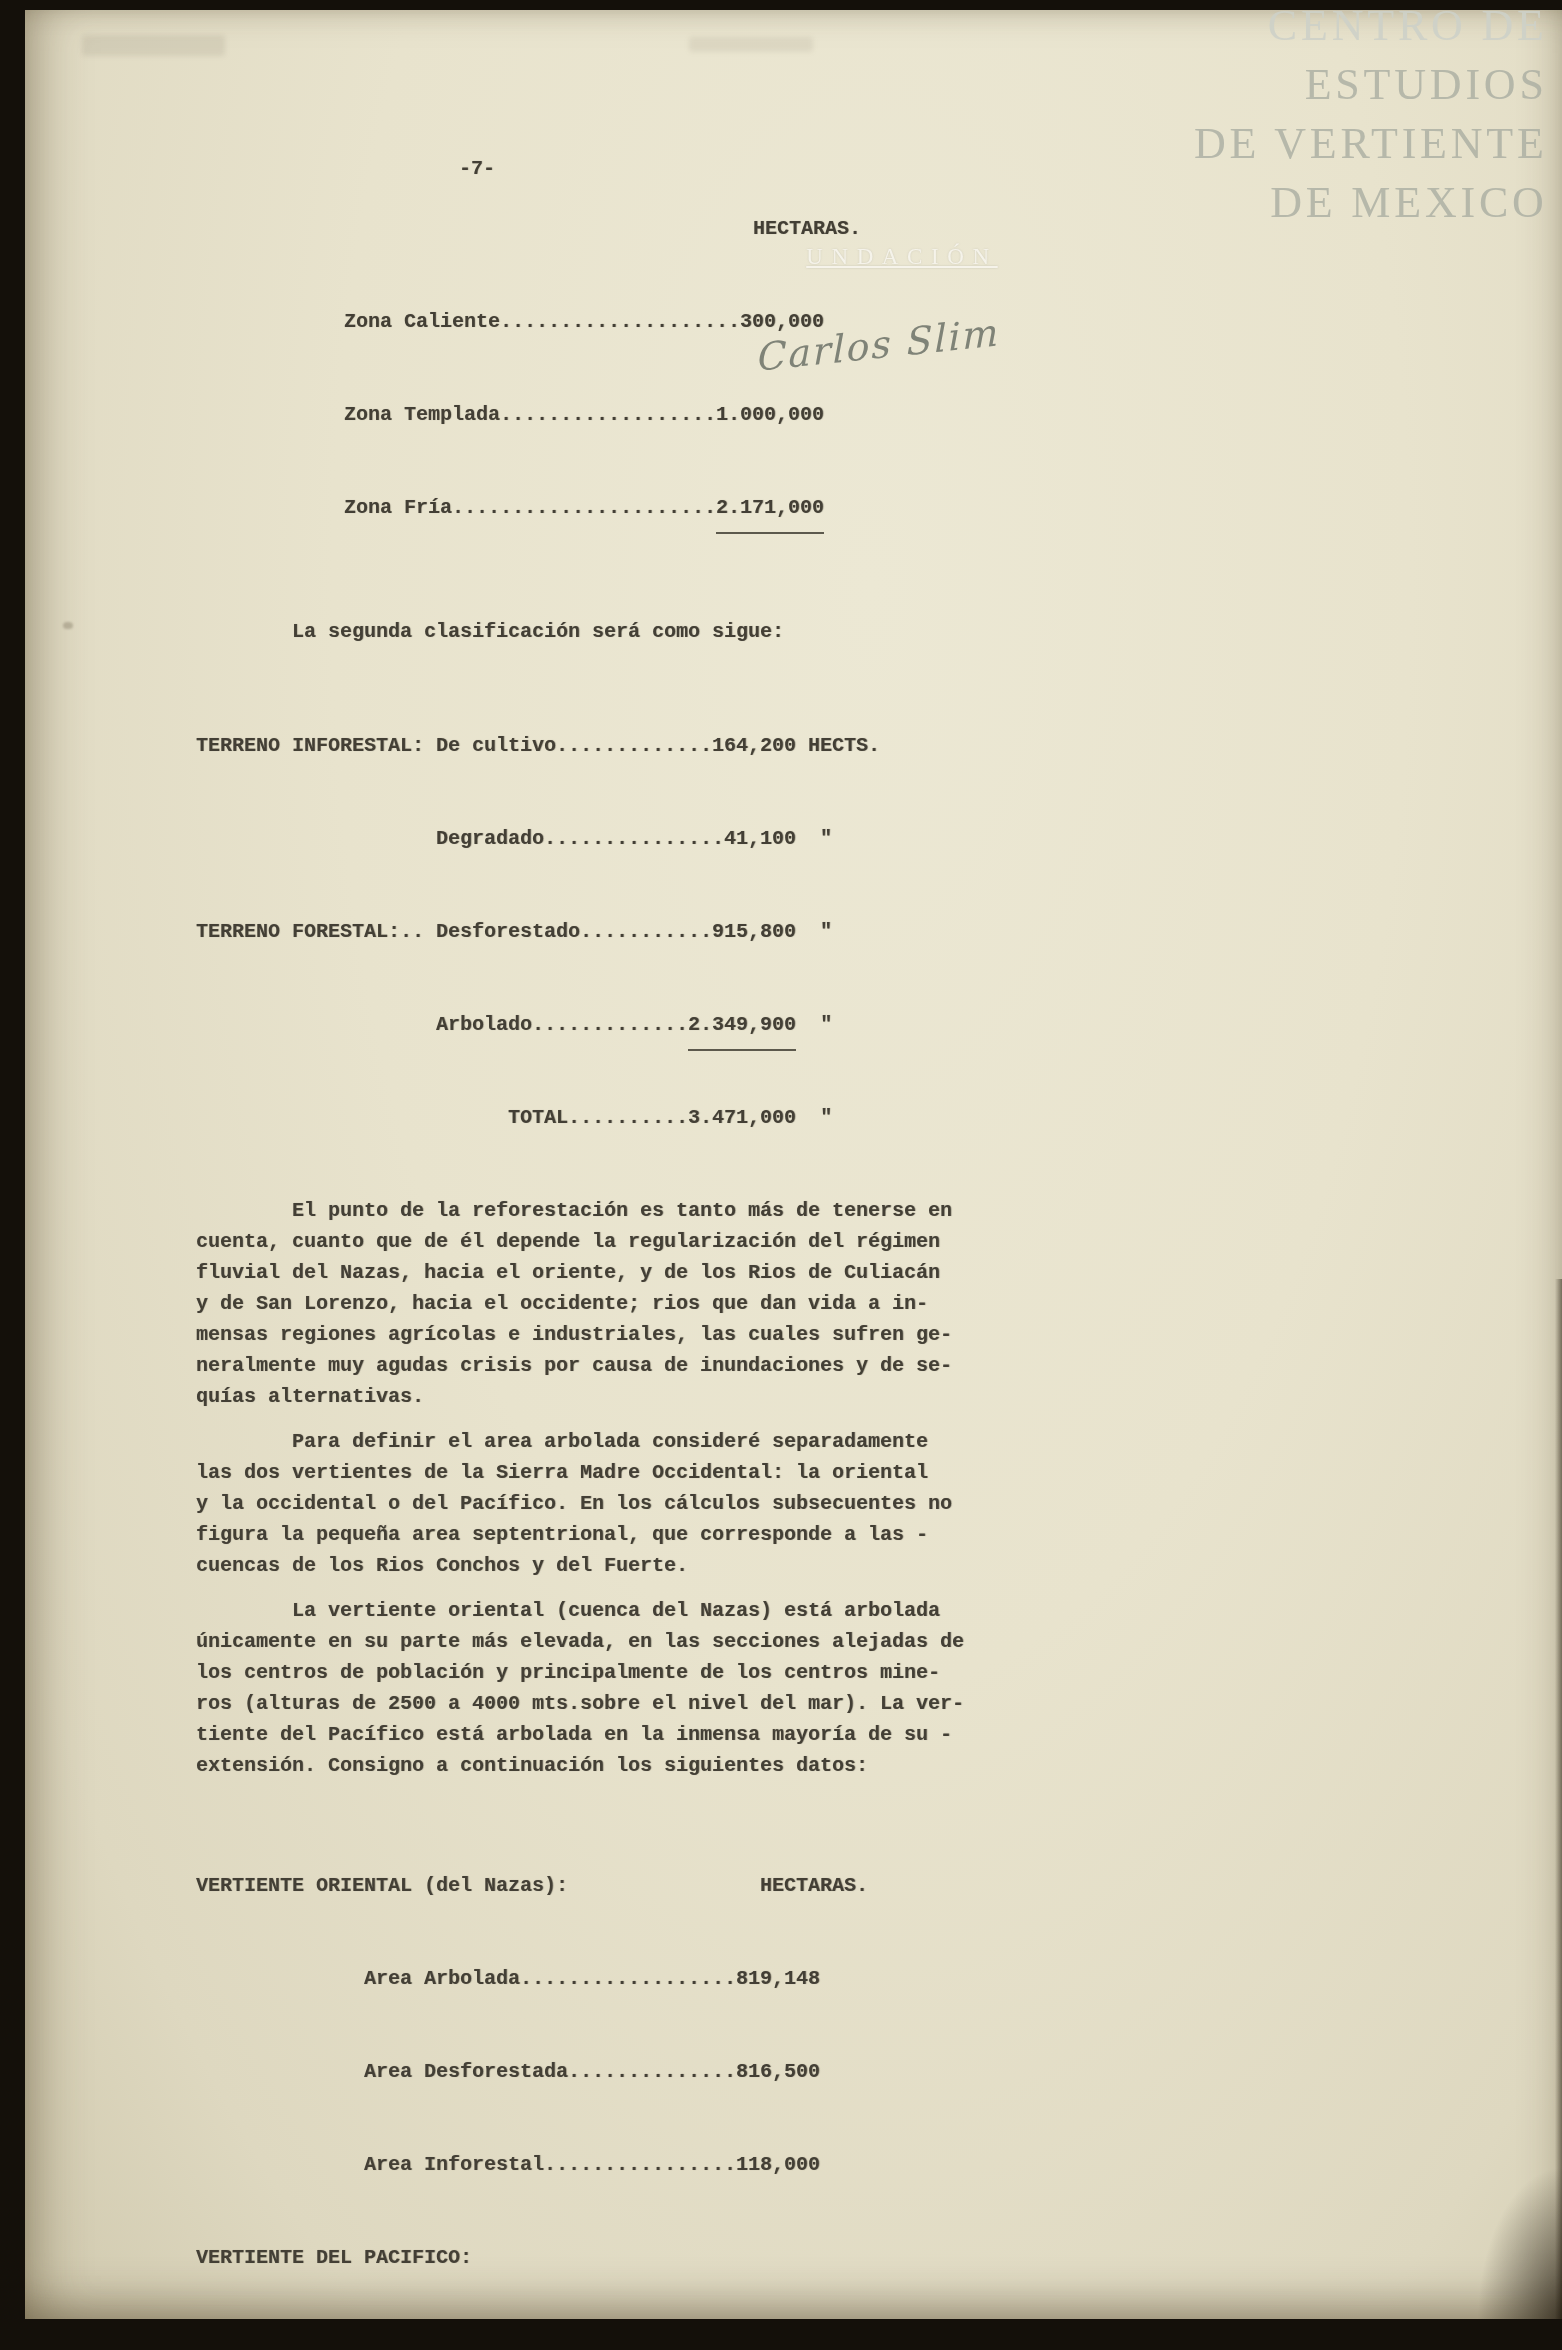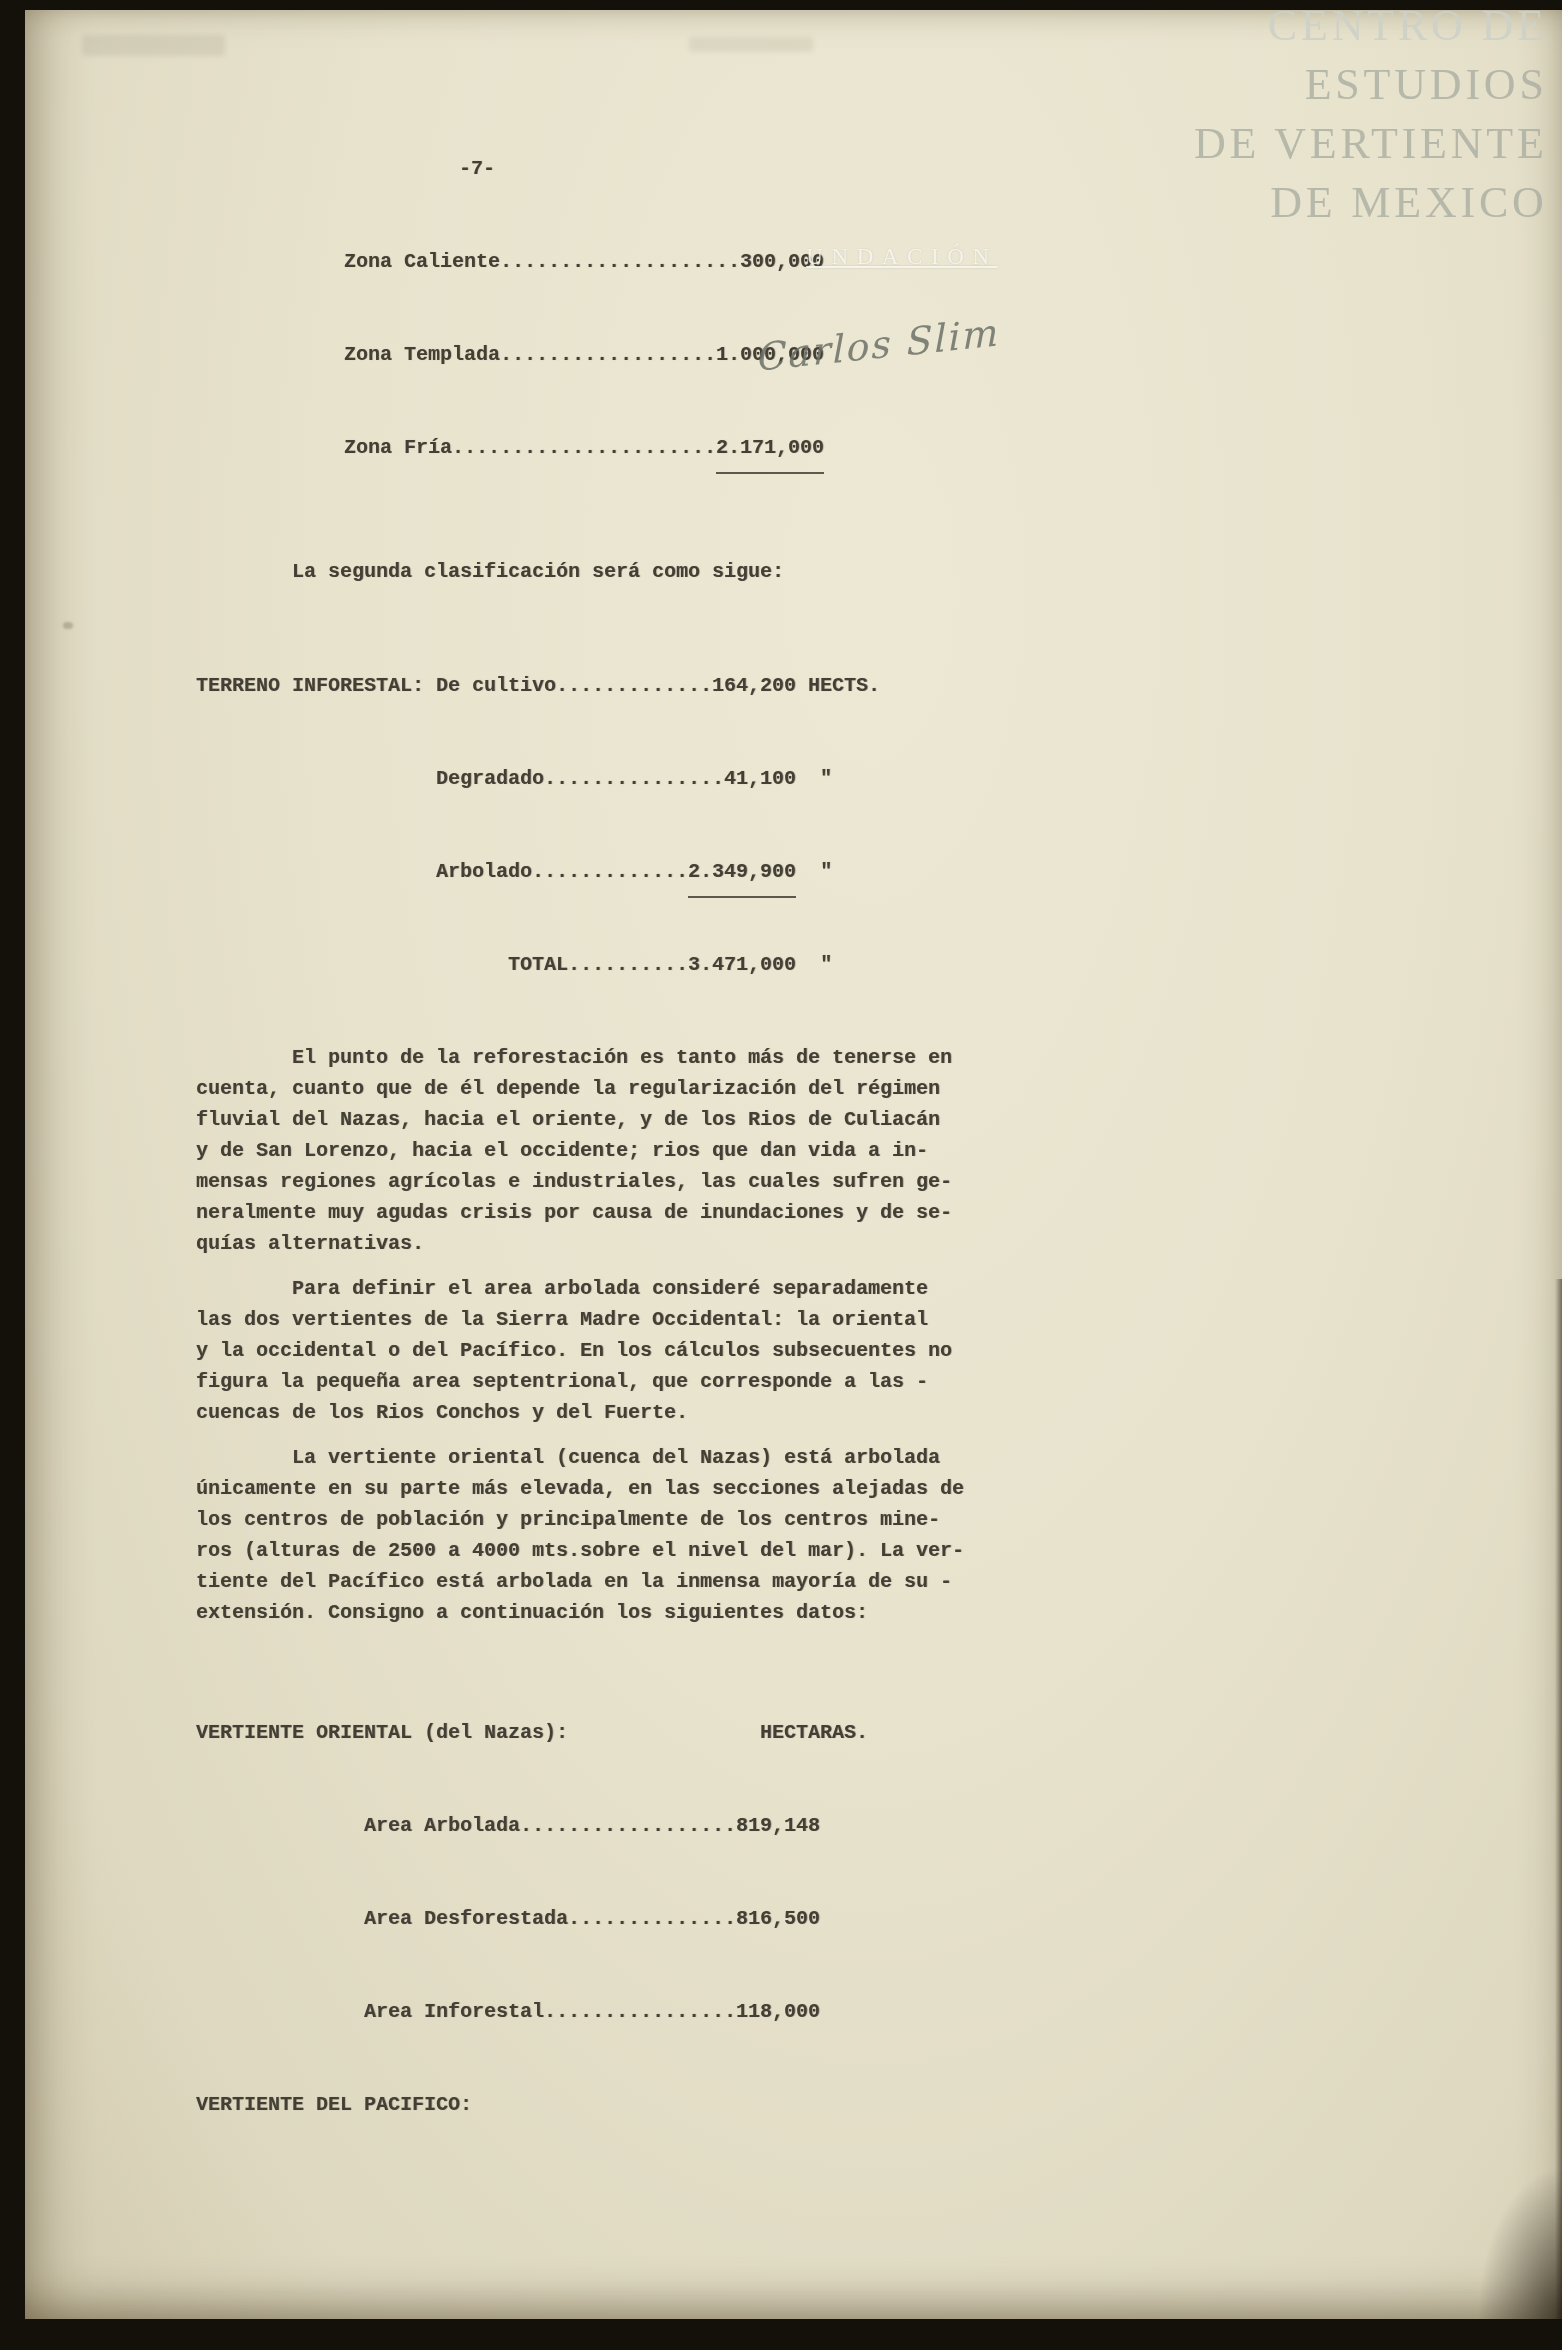--- a/index.html
+++ b/index.html
@@ -74,32 +74,34 @@
   <div class="smudge-1"></div>
   <div class="smudge-2"></div>
   <div class="fleck-1"></div>
   <div class="edge-r"></div>
   <div class="edge-br"></div>
 
   <div class="content">
 
     <div class="pagenum">-7-</div>
 
+    <div class="hect-header">HECTARAS.</div>
 
     <div class="tbl zones">
       <div class="tline"><span>Zona Caliente....................</span><span>300,000</span><span></span></div>
       <div class="tline"><span>Zona Templada..................</span><span>1.000,000</span><span></span></div>
       <div class="tline"><span>Zona Fría......................</span><span class="u">2.171,000</span><span></span></div>
     </div>
 
     <div class="para mt-intro">        La segunda clasificación será como sigue:</div>
 
     <div class="tbl mt-t2">
       <div class="tline"><span>TERRENO INFORESTAL: De cultivo.............</span><span>164,200</span><span> HECTS.</span></div>
       <div class="tline"><span>                    Degradado...............</span><span>41,100</span><span>  "</span></div>
+      <div class="tline"><span>TERRENO FORESTAL:.. Desforestado...........</span><span>915,800</span><span>  "</span></div>
       <div class="tline"><span>                    Arbolado.............</span><span class="u">2.349,900</span><span>  "</span></div>
       <div class="tline"><span>                          TOTAL..........</span><span>3.471,000</span><span>  "</span></div>
     </div>
 
     <div class="para mt-p1">        El punto de la reforestación es tanto más de tenerse en
 cuenta, cuanto que de él depende la regularización del régimen
 fluvial del Nazas, hacia el oriente, y de los Rios de Culiacán
 y de San Lorenzo, hacia el occidente; rios que dan vida a in-
 mensas regiones agrícolas e industriales, las cuales sufren ge-
 neralmente muy agudas crisis por causa de inundaciones y de se-

